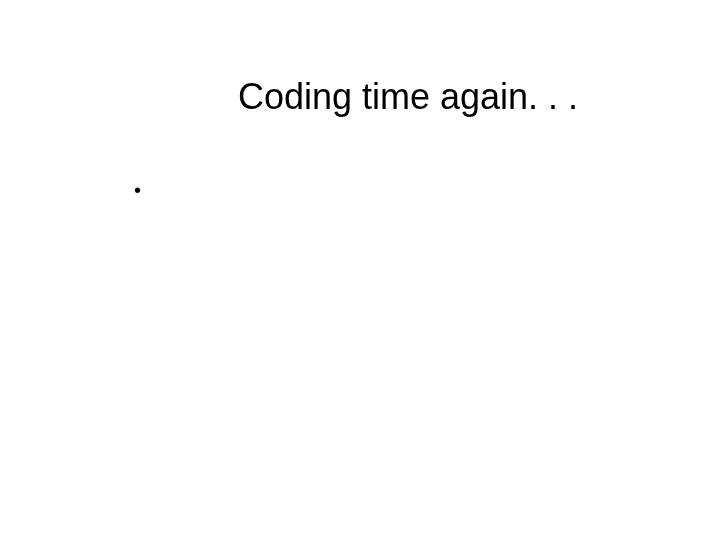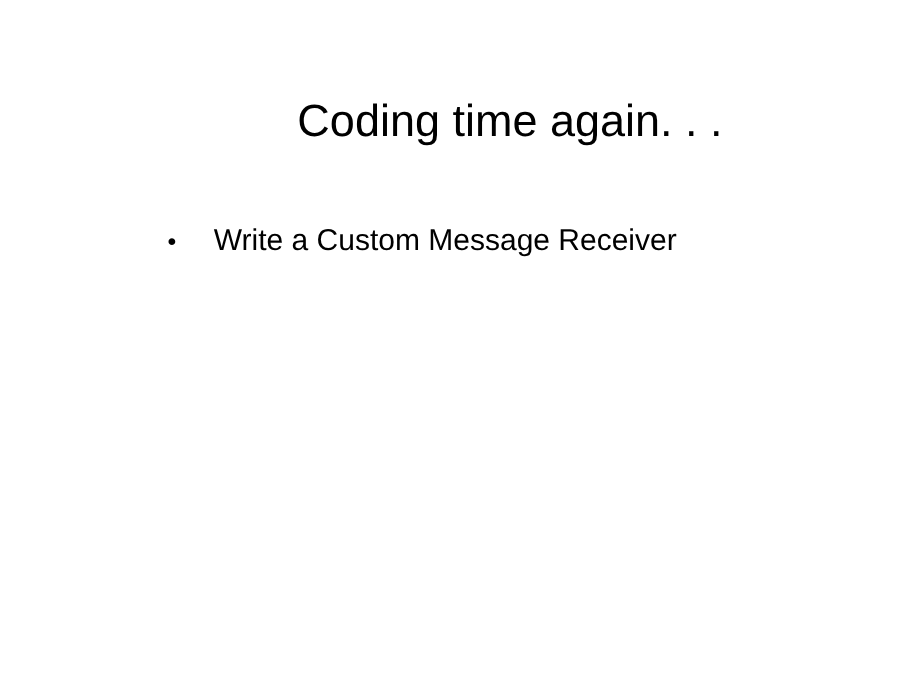--- a/index.html
+++ b/index.html
@@ -44,16 +44,15 @@
     }
   </style>
 </head>
 <body>
 
 <div class="slide">
   <h1 class="title">Coding time again. . .</h1>
   <div class="content">
     <div class="bullet-row">
       <span class="bullet">•</span>
-      <span>Write a Custom Message Receiver</span>
     </div>
   </div>
 </div>
 
 </body></html>

